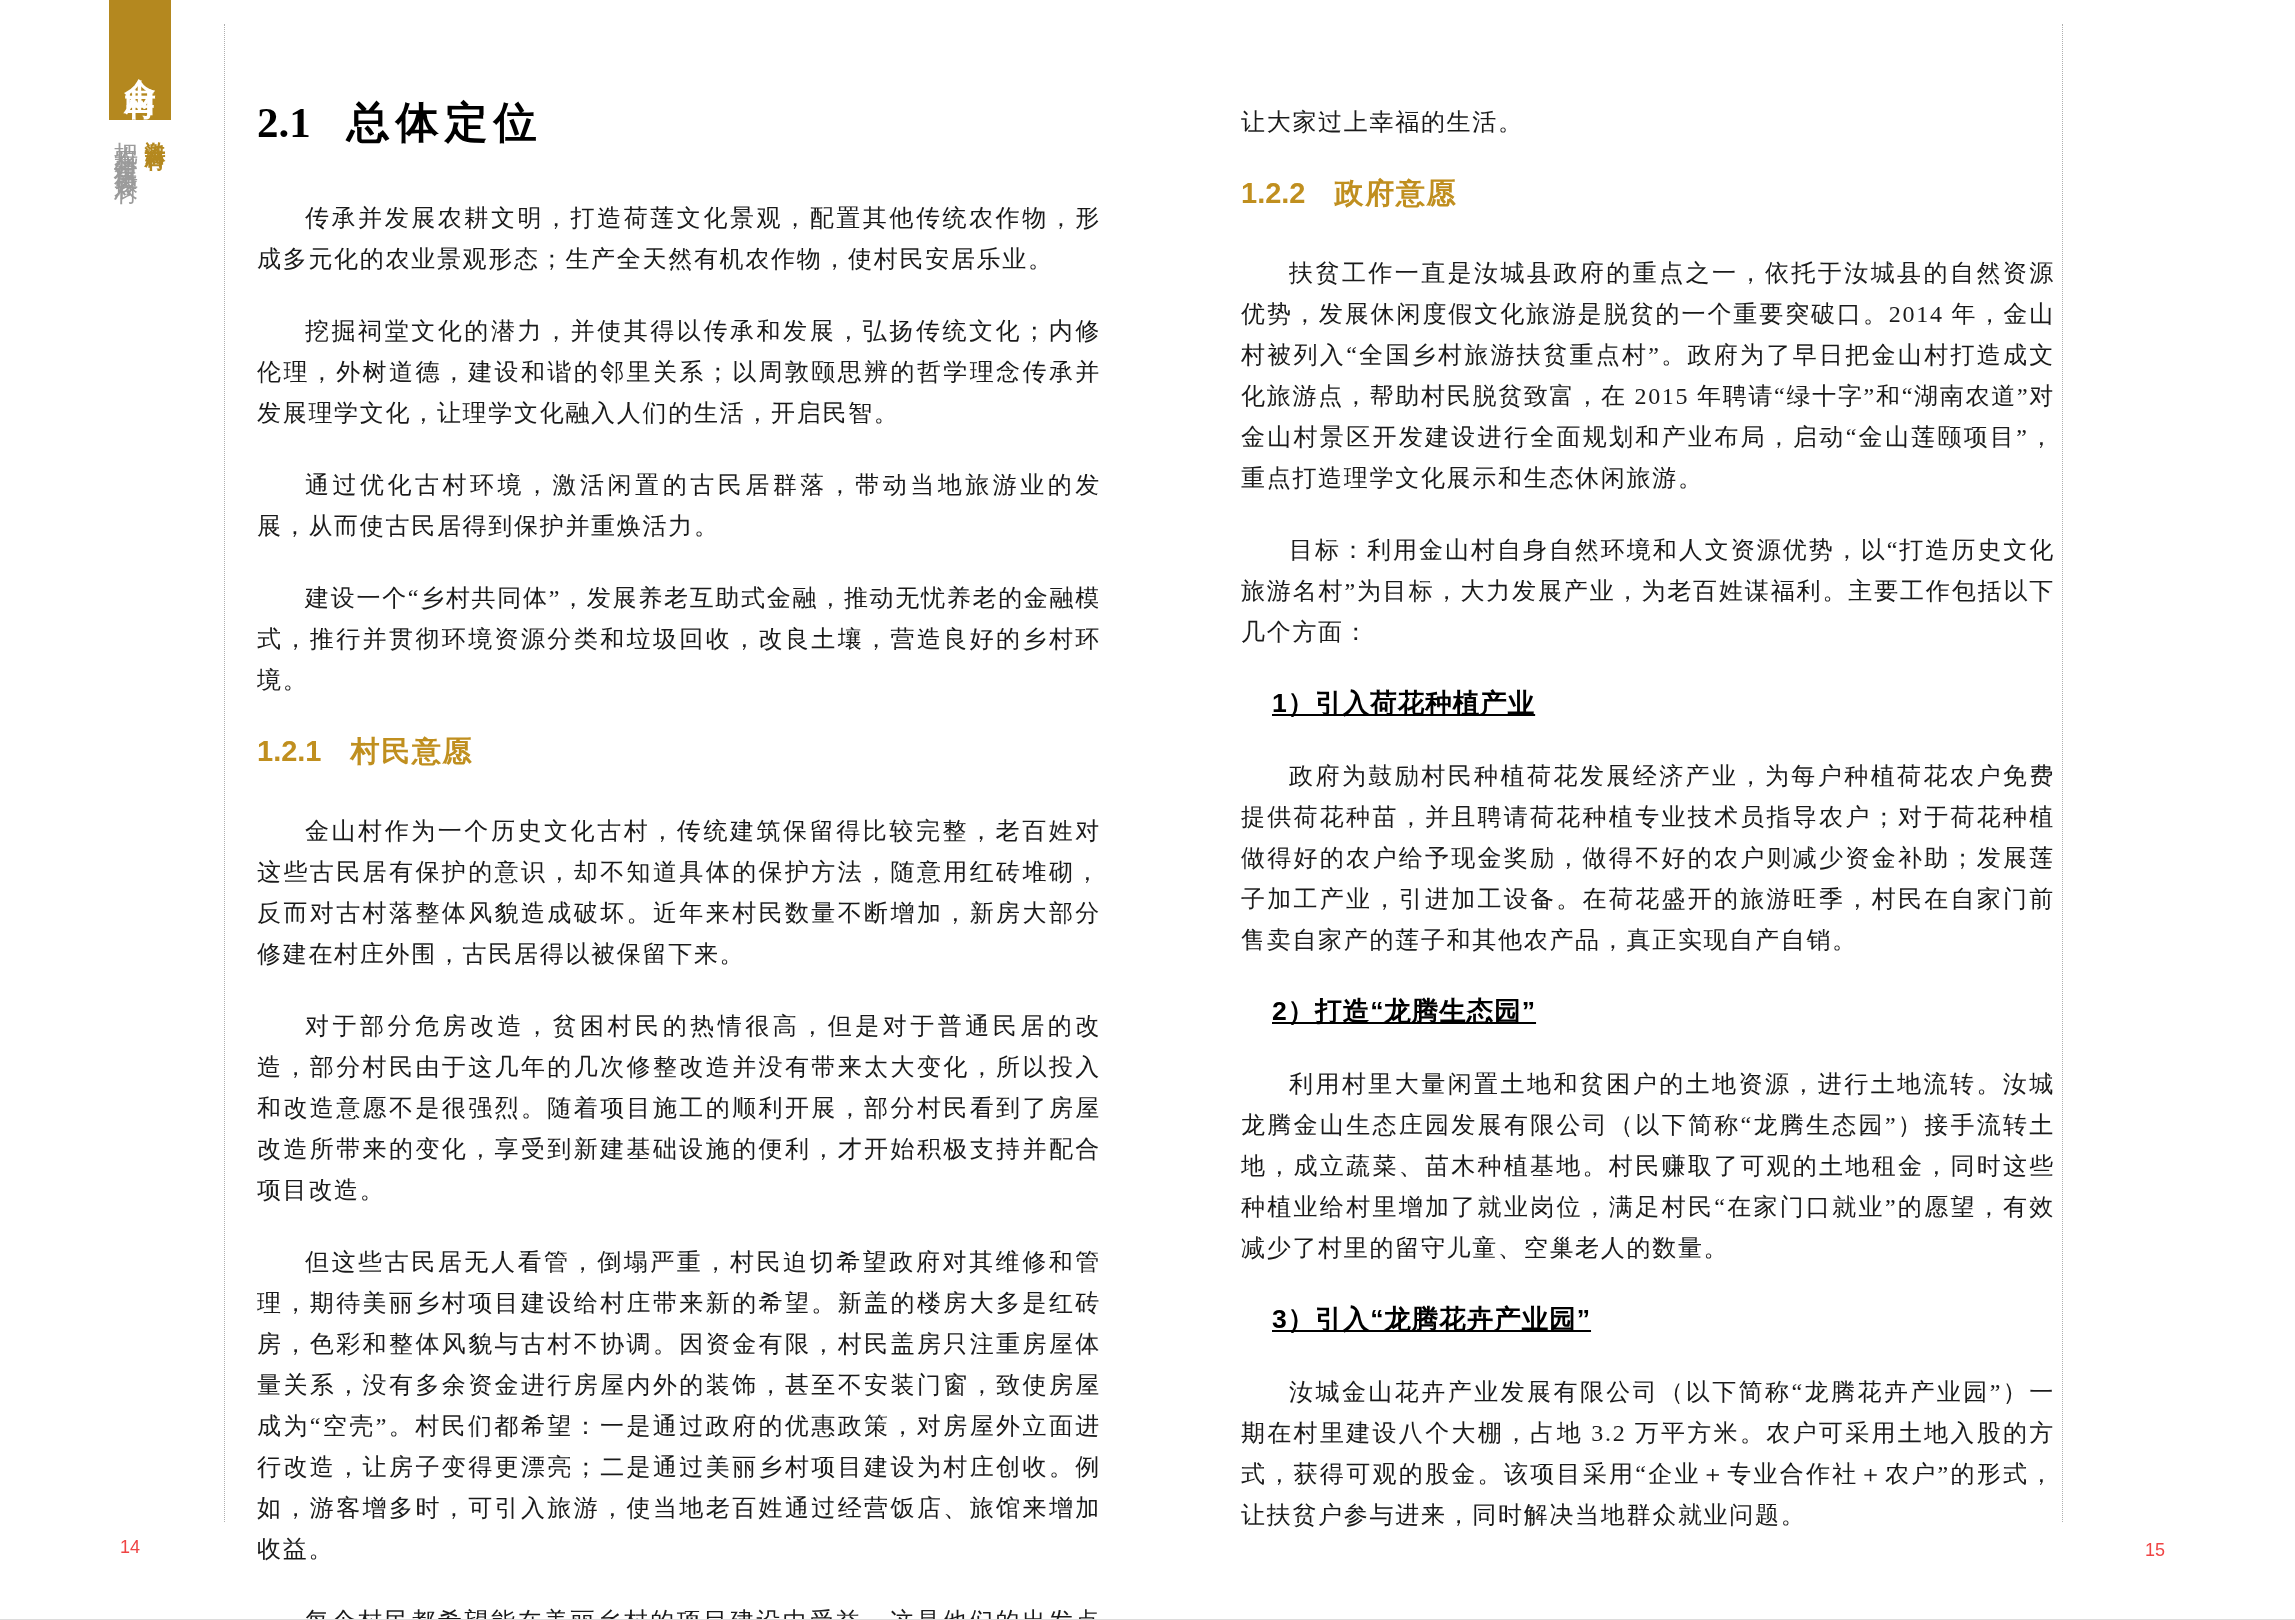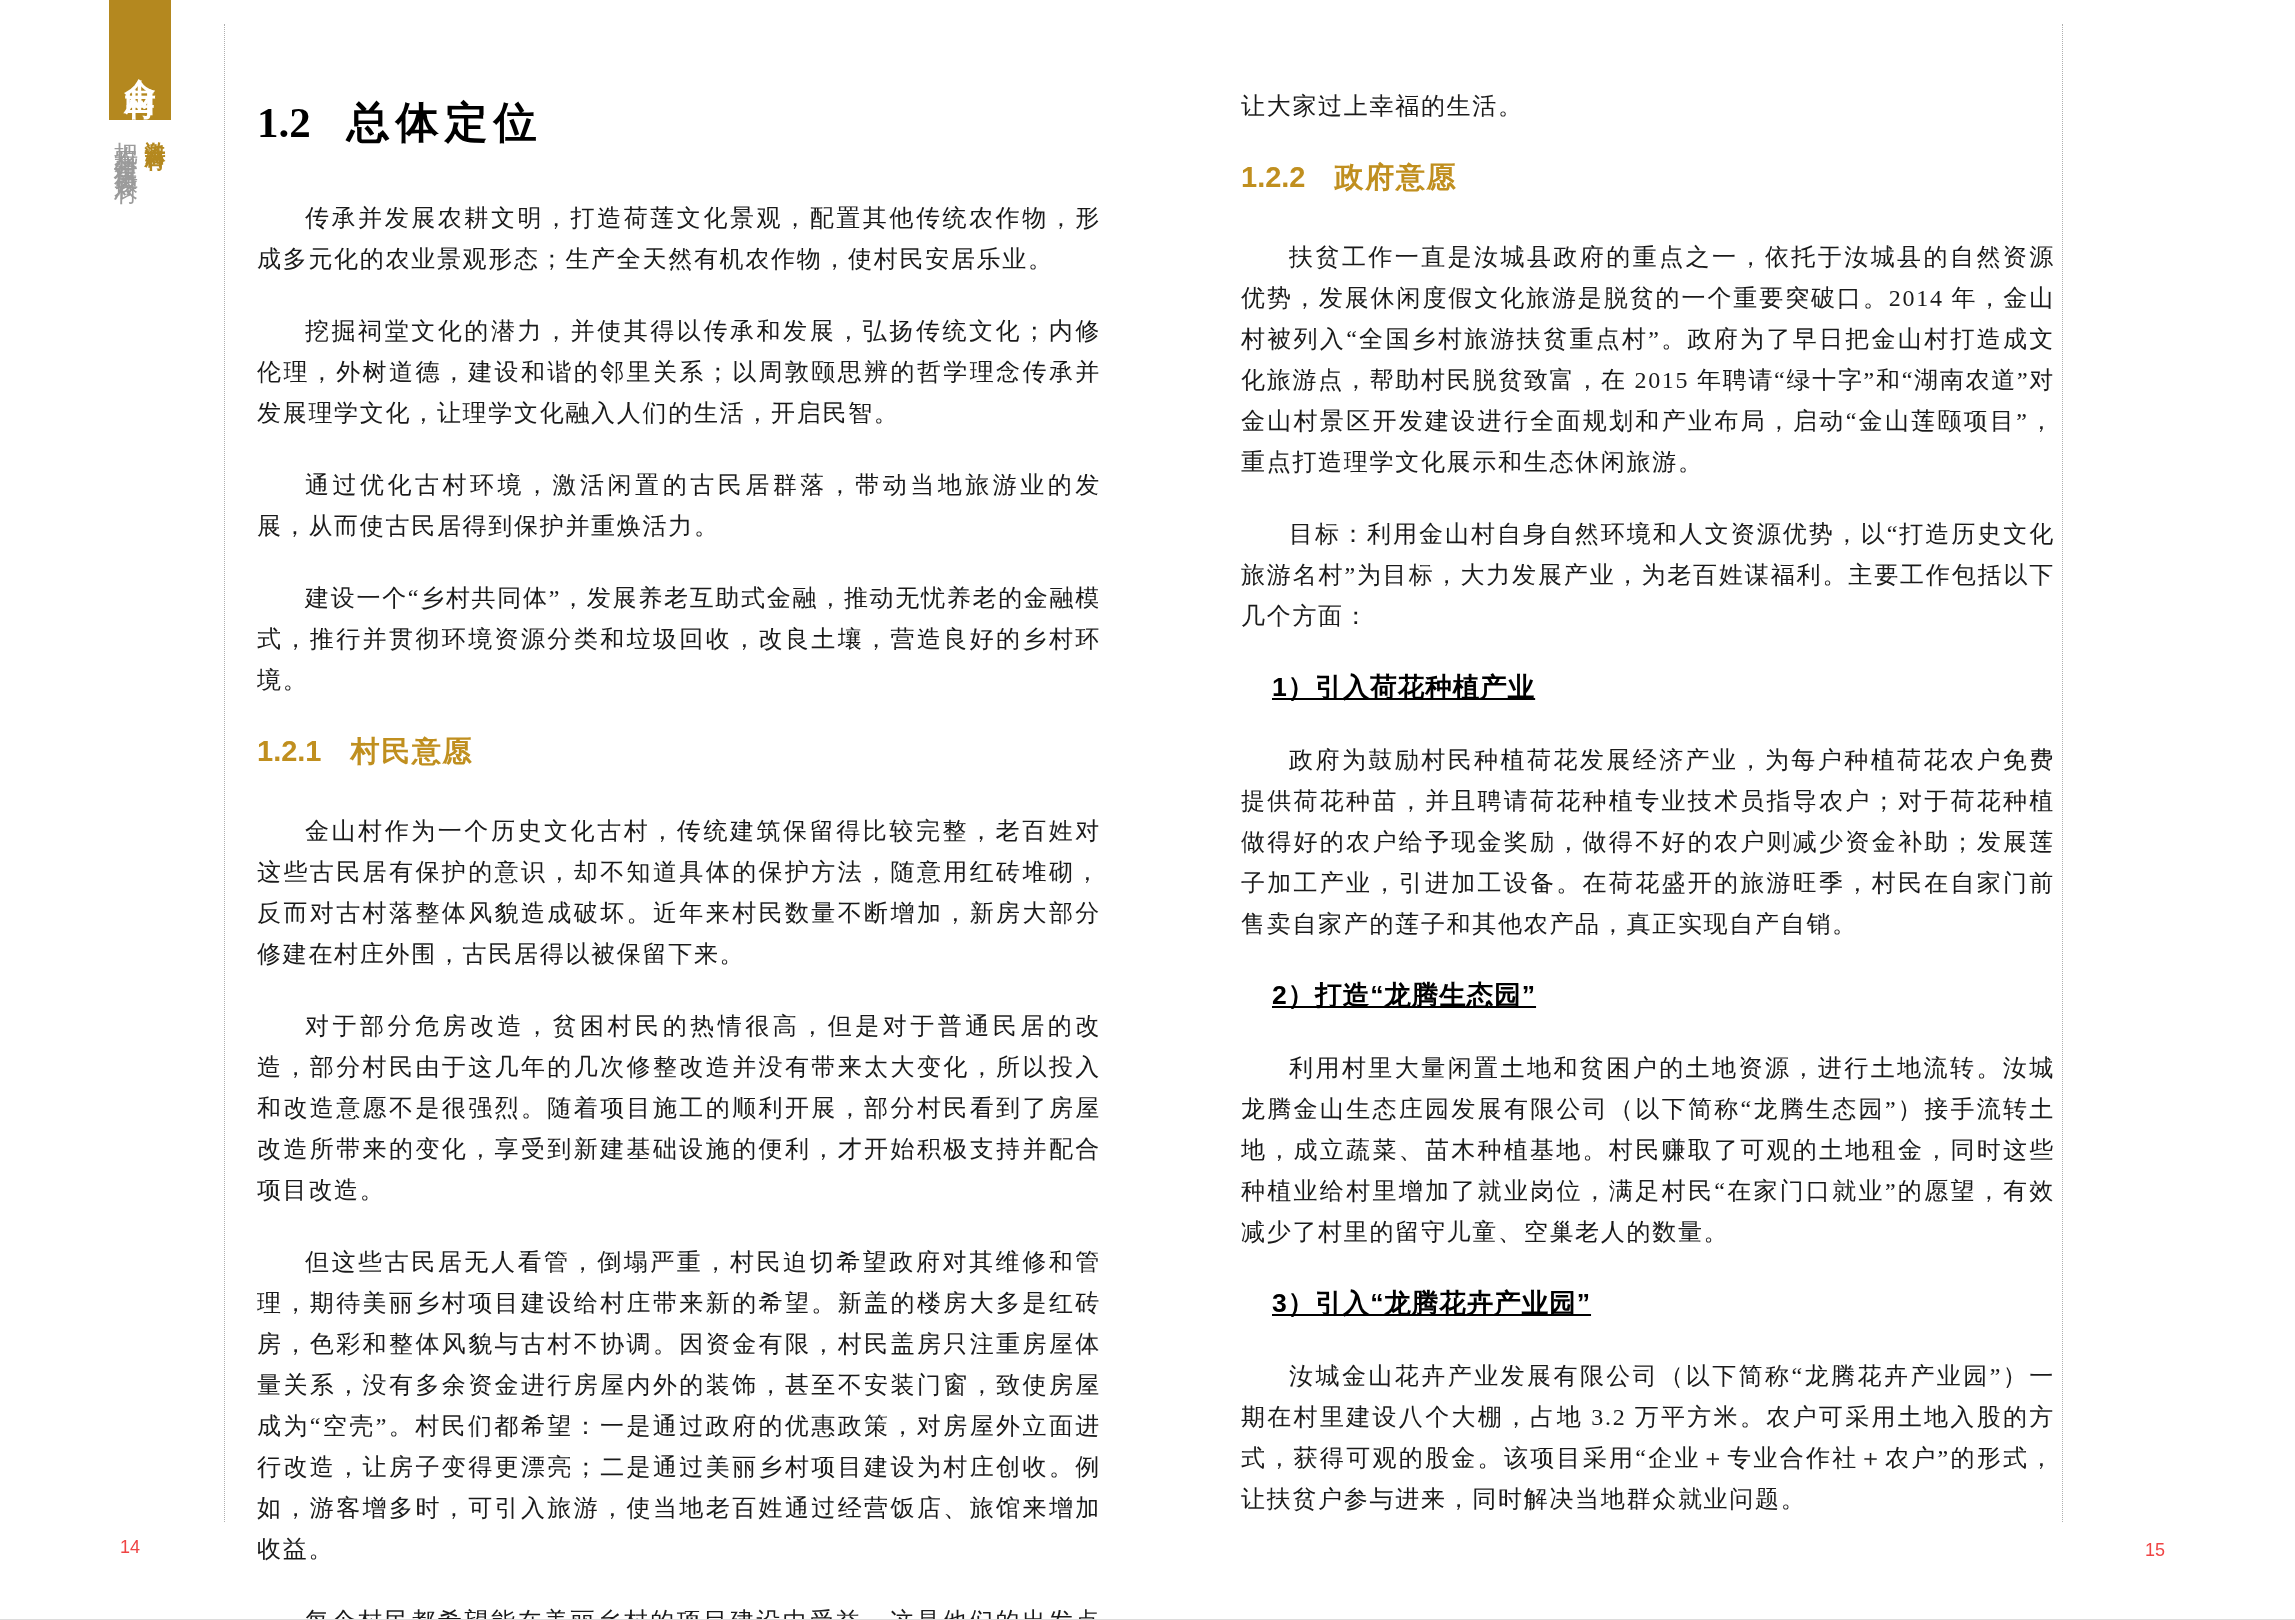--- a/index.html
+++ b/index.html
@@ -57,21 +57,21 @@
     margin:4px 0 41px 0;
   }
   h2.sub-title .num{margin-right:29px;}
   h2.sub-title .ttl{letter-spacing:1.7px;}
   p.body{
     font-size:24px;line-height:41px;letter-spacing:1.7px;
     text-align:justify;text-justify:inter-ideograph;
     text-indent:2em;
     margin:0 0 31px 0;
   }
-  p.body.noindent{text-indent:0;}
+  p.body.noindent{text-indent:0;margin-top:16px;}
   h3.item-title{
     font-family:"Liberation Sans","DejaVu Sans",sans-serif;
     font-size:26.6px;line-height:38px;font-weight:bold;color:#000;
     margin:26px 0 34px 0;padding-left:31px;letter-spacing:0.9px;text-decoration:underline;
   }
   .pagenum{
     position:absolute;
     font-family:Liberation Sans, sans-serif;
     font-size:18px;color:#ef4444;
   }
@@ -87,21 +87,21 @@
     <span class="vtext">金山村</span>
   </div>
   <div class="tagline">激活古村</div>
   <div class="side-subtitle">把农村建设得更像农村</div>
 
   <div class="divider left"></div>
   <div class="divider right"></div>
 
   <div class="col col-left">
     <h1 class="sec-title">
-      <span class="num">1.2</span><span class="ttl">总体定位</span>
+      <span class="num">2.1</span><span class="ttl">总体定位</span>
     </h1>
     <p class="body">传承并发展农耕文明，打造荷莲文化景观，配置其他传统农作物，形成多元化的农业景观形态；生产全天然有机农作物，使村民安居乐业。</p>
     <p class="body">挖掘祠堂文化的潜力，并使其得以传承和发展，弘扬传统文化；内修伦理，外树道德，建设和谐的邻里关系；以周敦颐思辨的哲学理念传承并发展理学文化，让理学文化融入人们的生活，开启民智。</p>
     <p class="body">通过优化古村环境，激活闲置的古民居群落，带动当地旅游业的发展，从而使古民居得到保护并重焕活力。</p>
     <p class="body">建设一个“乡村共同体”，发展养老互助式金融，推动无忧养老的金融模式，推行并贯彻环境资源分类和垃圾回收，改良土壤，营造良好的乡村环境。</p>
     <h2 class="sub-title">
       <span class="num">1.2.1</span><span class="ttl">村民意愿</span>
     </h2>
     <p class="body">金山村作为一个历史文化古村，传统建筑保留得比较完整，老百姓对这些古民居有保护的意识，却不知道具体的保护方法，随意用红砖堆砌，反而对古村落整体风貌造成破坏。近年来村民数量不断增加，新房大部分修建在村庄外围，古民居得以被保留下来。</p>
     <p class="body">对于部分危房改造，贫困村民的热情很高，但是对于普通民居的改造，部分村民由于这几年的几次修整改造并没有带来太大变化，所以投入和改造意愿不是很强烈。随着项目施工的顺利开展，部分村民看到了房屋改造所带来的变化，享受到新建基础设施的便利，才开始积极支持并配合项目改造。</p>

